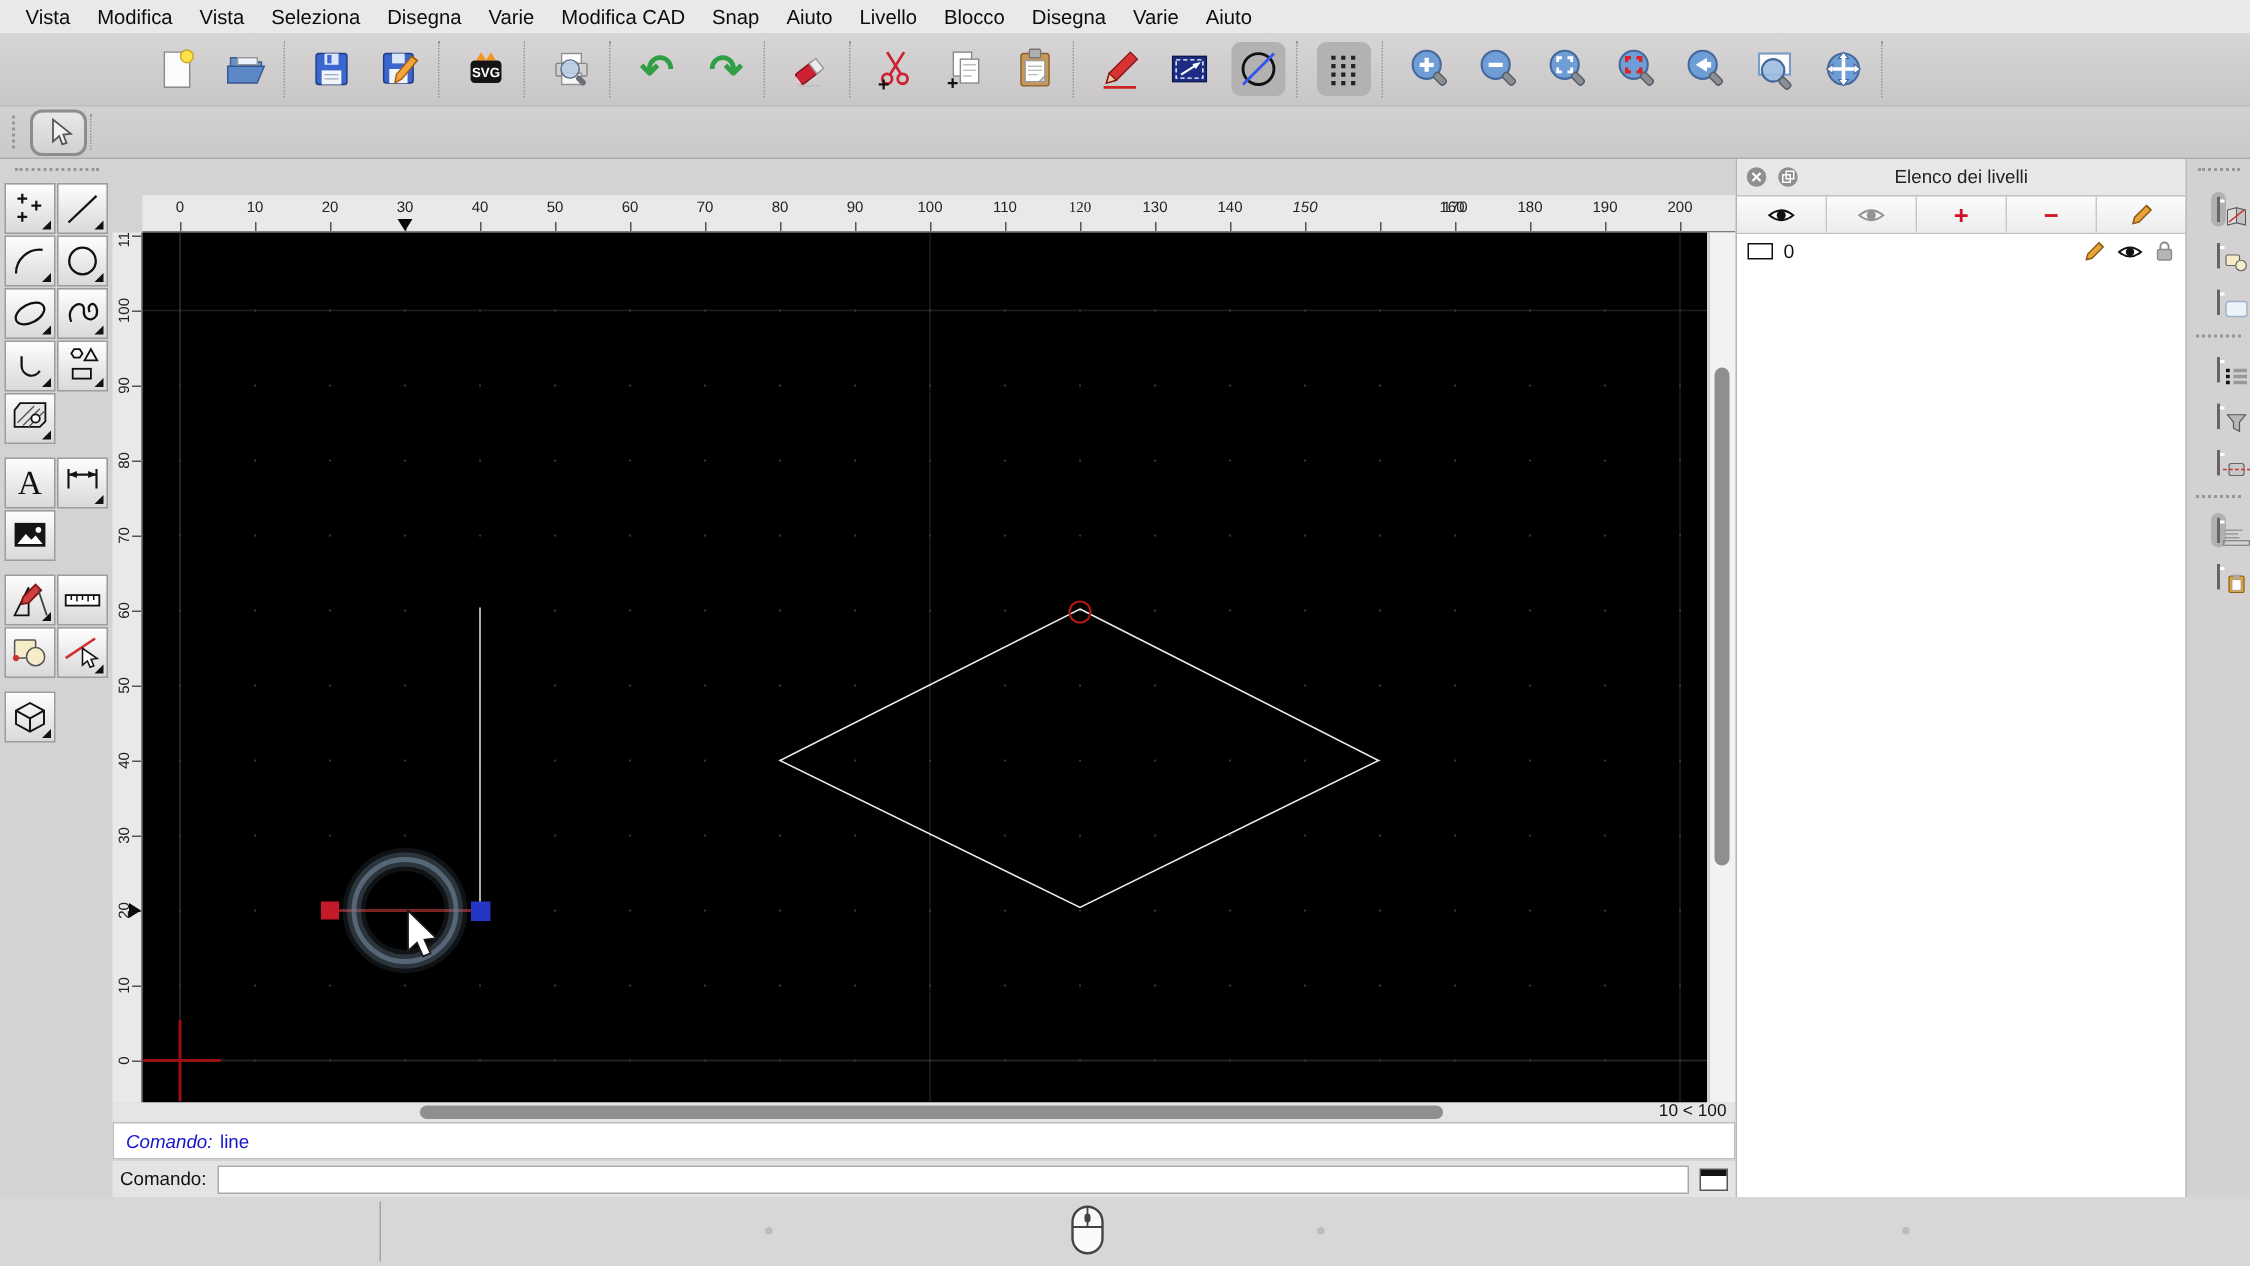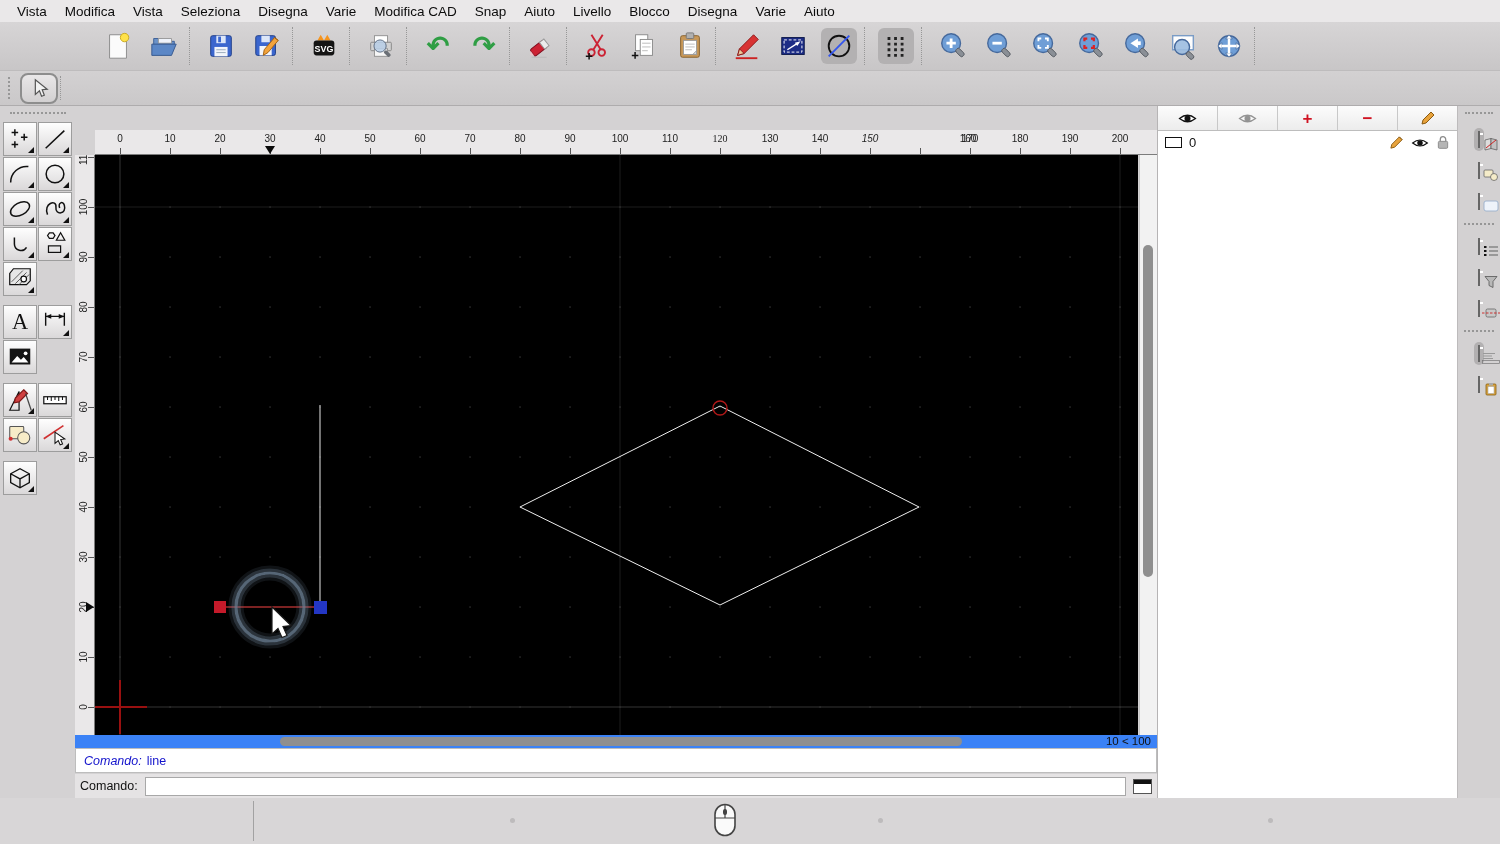--- a/index.html
+++ b/index.html
@@ -58,21 +58,21 @@
   .vnum { position:absolute; left:0; width:18px; height:14px; line-height:14px; text-align:center;
           white-space:nowrap; transform:rotate(-90deg); }
   .vtick { position:absolute; right:0; width:6px; height:1px; background:#555; }
   .vptr { position:absolute; right:0; border-top:5px solid transparent; border-bottom:5px solid transparent;
           border-left:8px solid #0a0a0a; transform:translateY(-5px); }
 
   .canvasbox { position:absolute; left:95px; top:155px; width:1043px; height:580px; background:#000; }
 
   .vscroll { position:absolute; left:1139px; top:155px; width:18px; height:580px; background:#f2f2f2; border-left:1px solid #c9c9c9; }
   .vthumb { position:absolute; left:3px; top:90px; width:10px; height:332px; background:#8f8f8f; border-radius:5px; }
-  .hscroll { position:absolute; left:75px; top:735px; width:1082px; height:13px; background:#3b82f6; }
+  .hscroll { position:absolute; left:75px; top:735px; width:1082px; height:13px; background:#e5e5e5; }
   .hthumb { position:absolute; left:205px; top:2px; width:682px; height:9px; background:#8f8f8f; border-radius:4.5px; }
   .gridlabel { position:absolute; right:6px; top:0; font-size:11.5px; line-height:13px; color:#111; }
 
   
   .cmdhist { position:absolute; left:75px; top:748px; width:1082px; height:25px; background:#fff;
              border:1px solid #bdbdbd; display:flex; align-items:center; padding-left:8px;
              font-size:12.5px; color:#1414cc; }
   .cmdhist .lab { font-style:italic; margin-right:5px; }
   .cmdrow { position:absolute; left:75px; top:774px; width:1082px; height:24px; background:#e5e3e4;
             display:flex; align-items:center; padding:0 5px; gap:7px; font-size:12.5px; color:#111; }
@@ -791,20 +791,36 @@
     <span class="lab">Comando:</span>
     <span>line</span>
   </div>
   <div class="cmdrow">
     <span>Comando:</span>
     <input type="text" value="" style="">
     <span class="cmdbtn"></span>
   </div>
 
   <div class="rpanel">
+    <div class="rhead">
+      <span class="hbtn" style="left:6px">
+        <svg width="14" height="14" viewBox="0 0 14 14">
+            <circle cx="7" cy="7" r="6.5" fill="#8f8f8f"></circle>
+            <path d="M4.3 4.3l5.4 5.4M9.7 4.3L4.3 9.7" stroke="#fff" stroke-width="1.5"></path>
+          </svg>
+      </span>
+      <span class="hbtn" style="left:27px">
+        <svg width="14" height="14" viewBox="0 0 14 14">
+            <circle cx="7" cy="7" r="6.5" fill="#8f8f8f"></circle>
+            <rect x="3.5" y="5.5" width="5" height="5" fill="none" stroke="#fff"></rect>
+            <rect x="5.8" y="3.2" width="5" height="5" fill="none" stroke="#fff"></rect>
+          </svg>
+      </span>
+      <span>Elenco dei livelli</span>
+    </div>
     <div class="rtools">
       <div class="rtool">
         <svg width="19" height="13" viewBox="0 0 19 13">
             <path d="M1.5 6.5Q9.5 0 17.5 6.5 9.5 13 1.5 6.5z" fill="#fff" stroke="#111" stroke-width="1.3"></path>
             <circle cx="9.5" cy="6.5" r="3" fill="#111"></circle>
           </svg>
       </div>
       <div class="rtool">
         <svg width="19" height="13" viewBox="0 0 19 13" opacity=".42">
             <path d="M1.5 6.5Q9.5 0 17.5 6.5 9.5 13 1.5 6.5z" fill="#fff" stroke="#111" stroke-width="1.3"></path>

